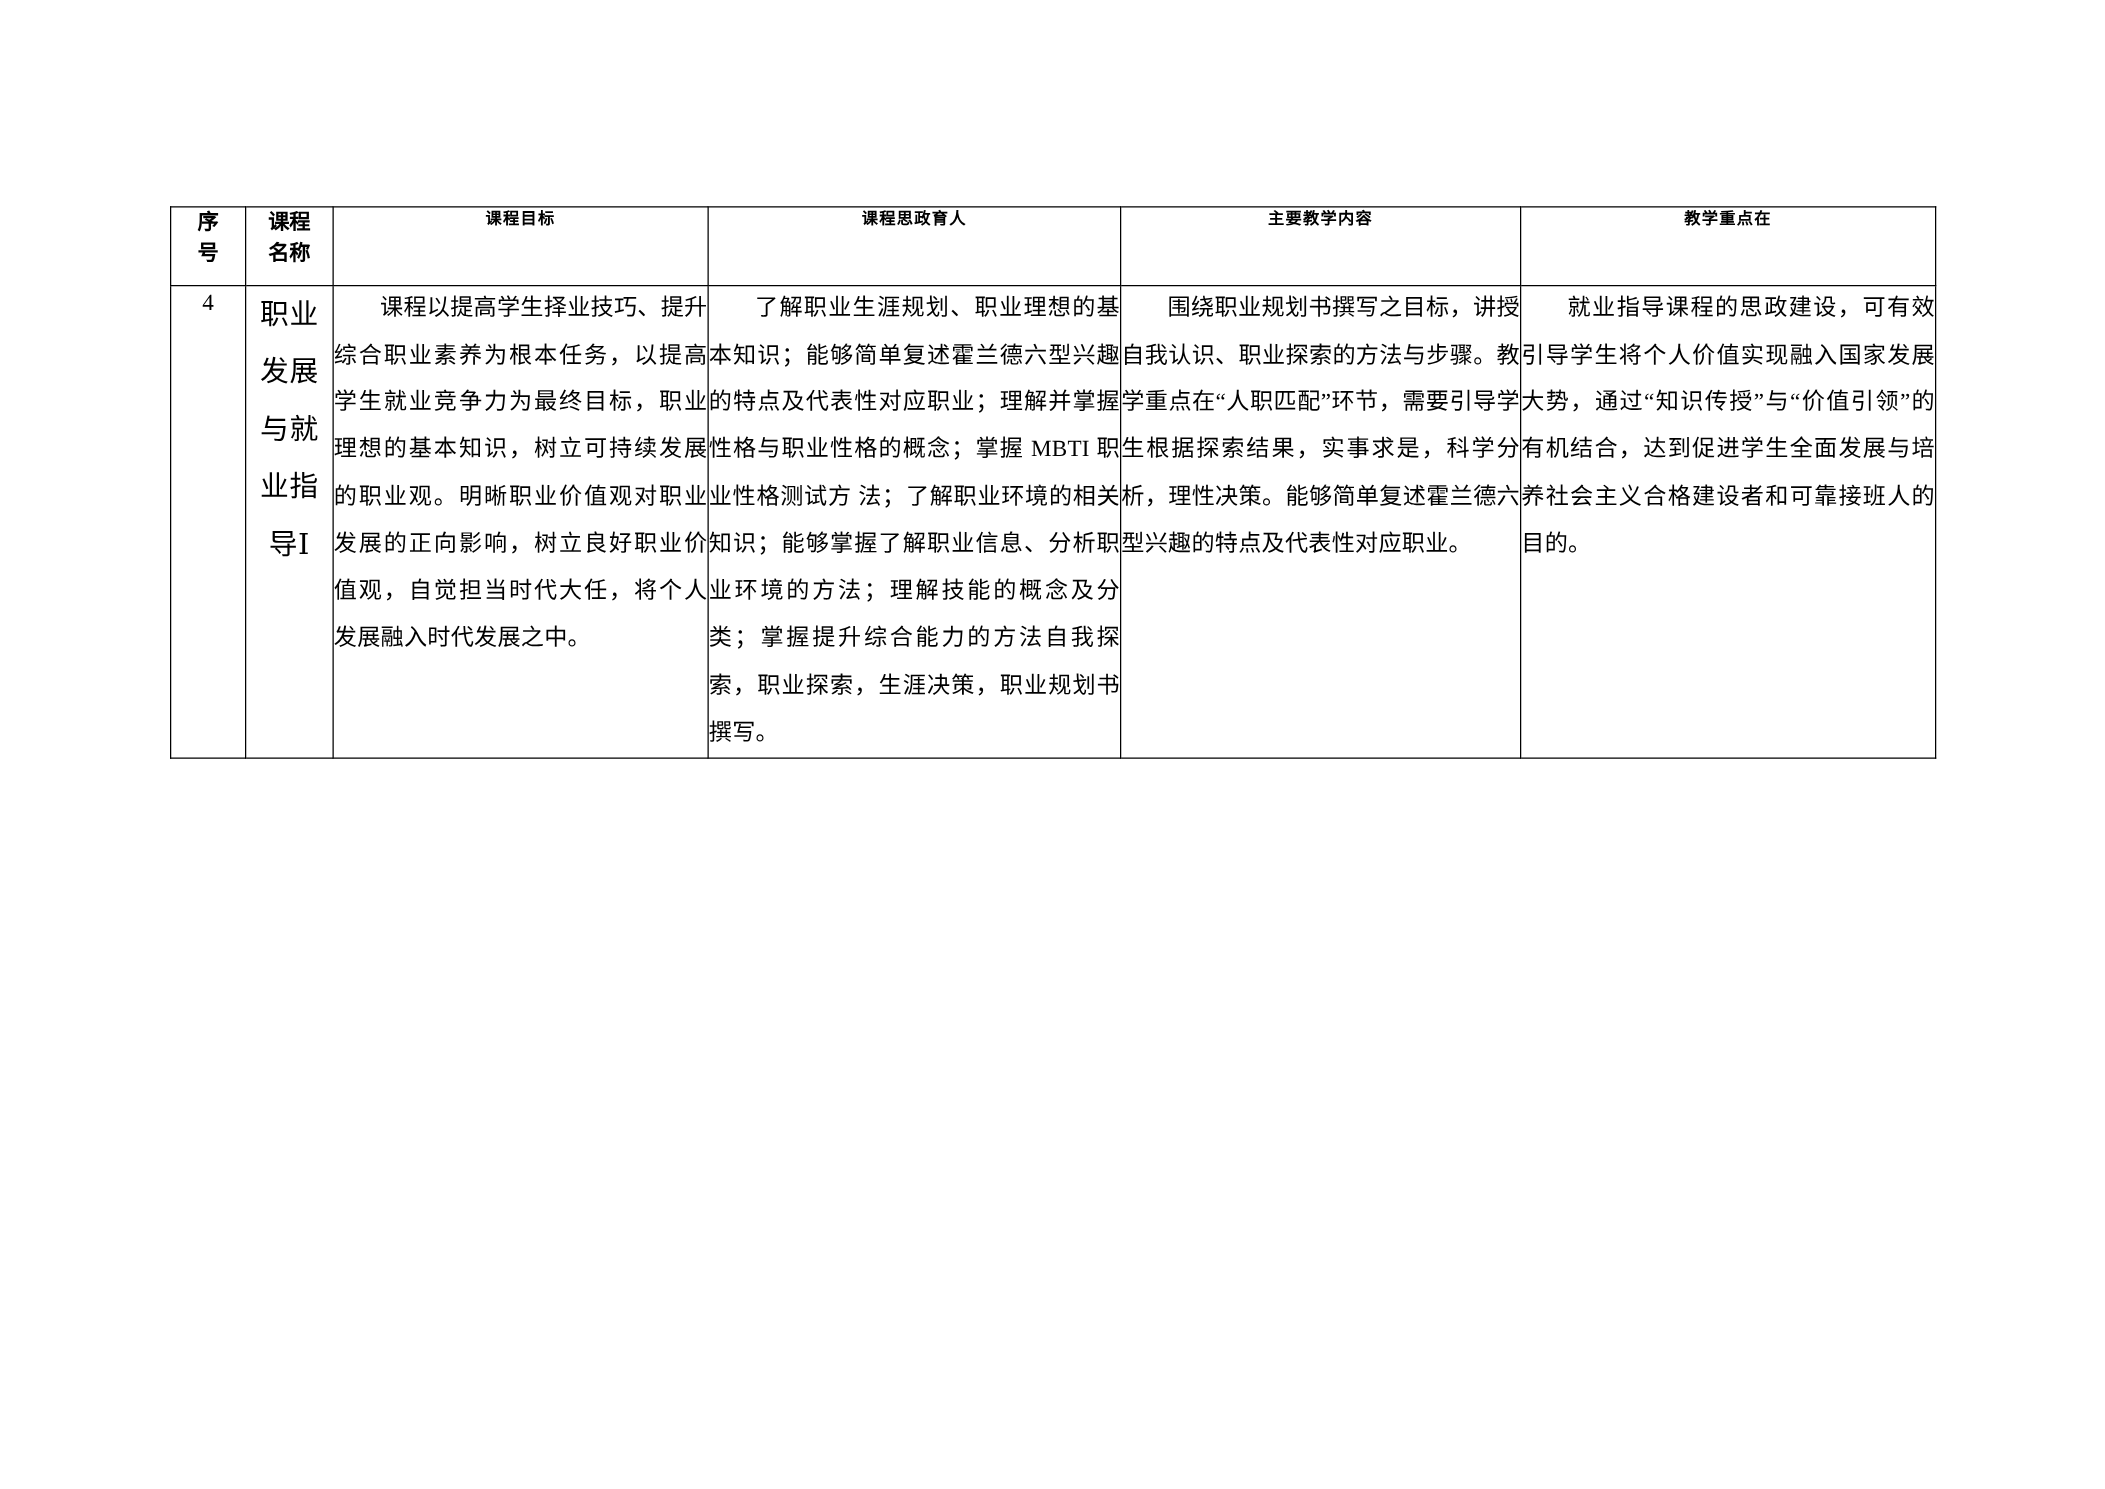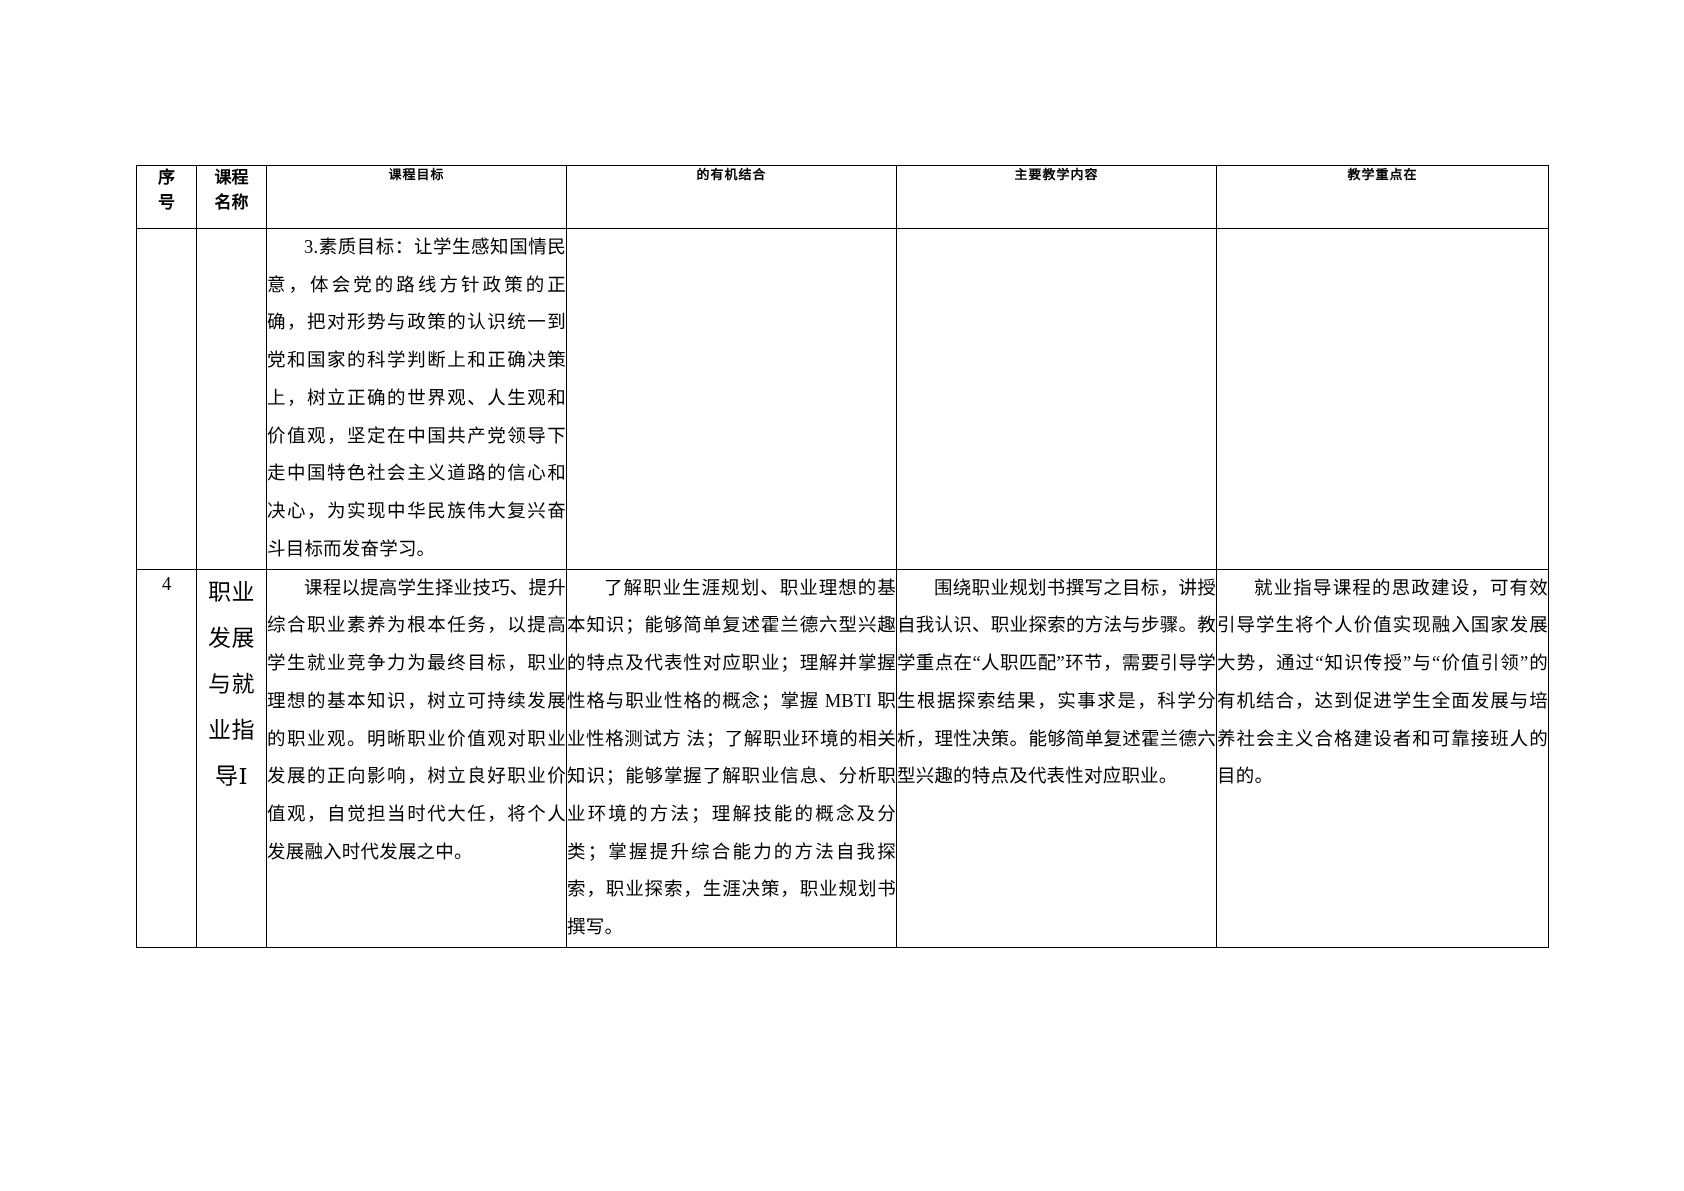--- a/index.html
+++ b/index.html
@@ -111,42 +111,26 @@
         <tr>
           <th class="small">
             <div>序</div>
             <div>号</div>
           </th>
           <th class="small">
             <div>课程</div>
             <div>名称</div>
           </th>
           <th>课程目标</th>
-          <th>的有机结合</th>
+          <th>课程思政育人</th>
           <th>主要教学内容</th>
           <th>教学重点在</th>
         </tr>
       </thead>
       <tbody>
-        <tr class="row-1">
-          <td class="center-mid"></td>
-          <td class="namecell"></td>
-          <td class="cell">
-            <p>3.素质目标：让学生感知国情民意，体会党的路线方针政策的正确，把对形势与政策的认识统一到党和国家的科学判断上和正确决策上，树立正确的世界观、人生观和价值观，坚定在中国共产党领导下走中国特色社会主义道路的信心和决心，为实现中华民族伟大复兴奋斗目标而发奋学习。</p>
-          </td>
-          <td class="cell empty">
-            <p class="noindent"></p>
-          </td>
-          <td class="cell empty">
-            <p class="noindent"></p>
-          </td>
-          <td class="cell empty">
-            <p class="noindent"></p>
-          </td>
-        </tr>
         <tr class="row-2">
           <td class="center-mid">4</td>
           <td class="namecell">职业发展与就业指导Ⅰ</td>
           <td class="cell">
             <p>课程以提高学生择业技巧、提升综合职业素养为根本任务，以提高学生就业竞争力为最终目标，职业理想的基本知识，树立可持续发展的职业观。明晰职业价值观对职业发展的正向影响，树立良好职业价值观，自觉担当时代大任，将个人发展融入时代发展之中。</p>
           </td>
           <td class="cell">
             <p>了解职业生涯规划、职业理想的基本知识；能够简单复述霍兰德六型兴趣的特点及代表性对应职业；理解并掌握性格与职业性格的概念；掌握 MBTI 职业性格测试方 法；了解职业环境的相关知识；能够掌握了解职业信息、分析职业环境的方法；理解技能的概念及分类；掌握提升综合能力的方法自我探索，职业探索，生涯决策，职业规划书撰写。</p>
           </td>
           <td class="cell">

